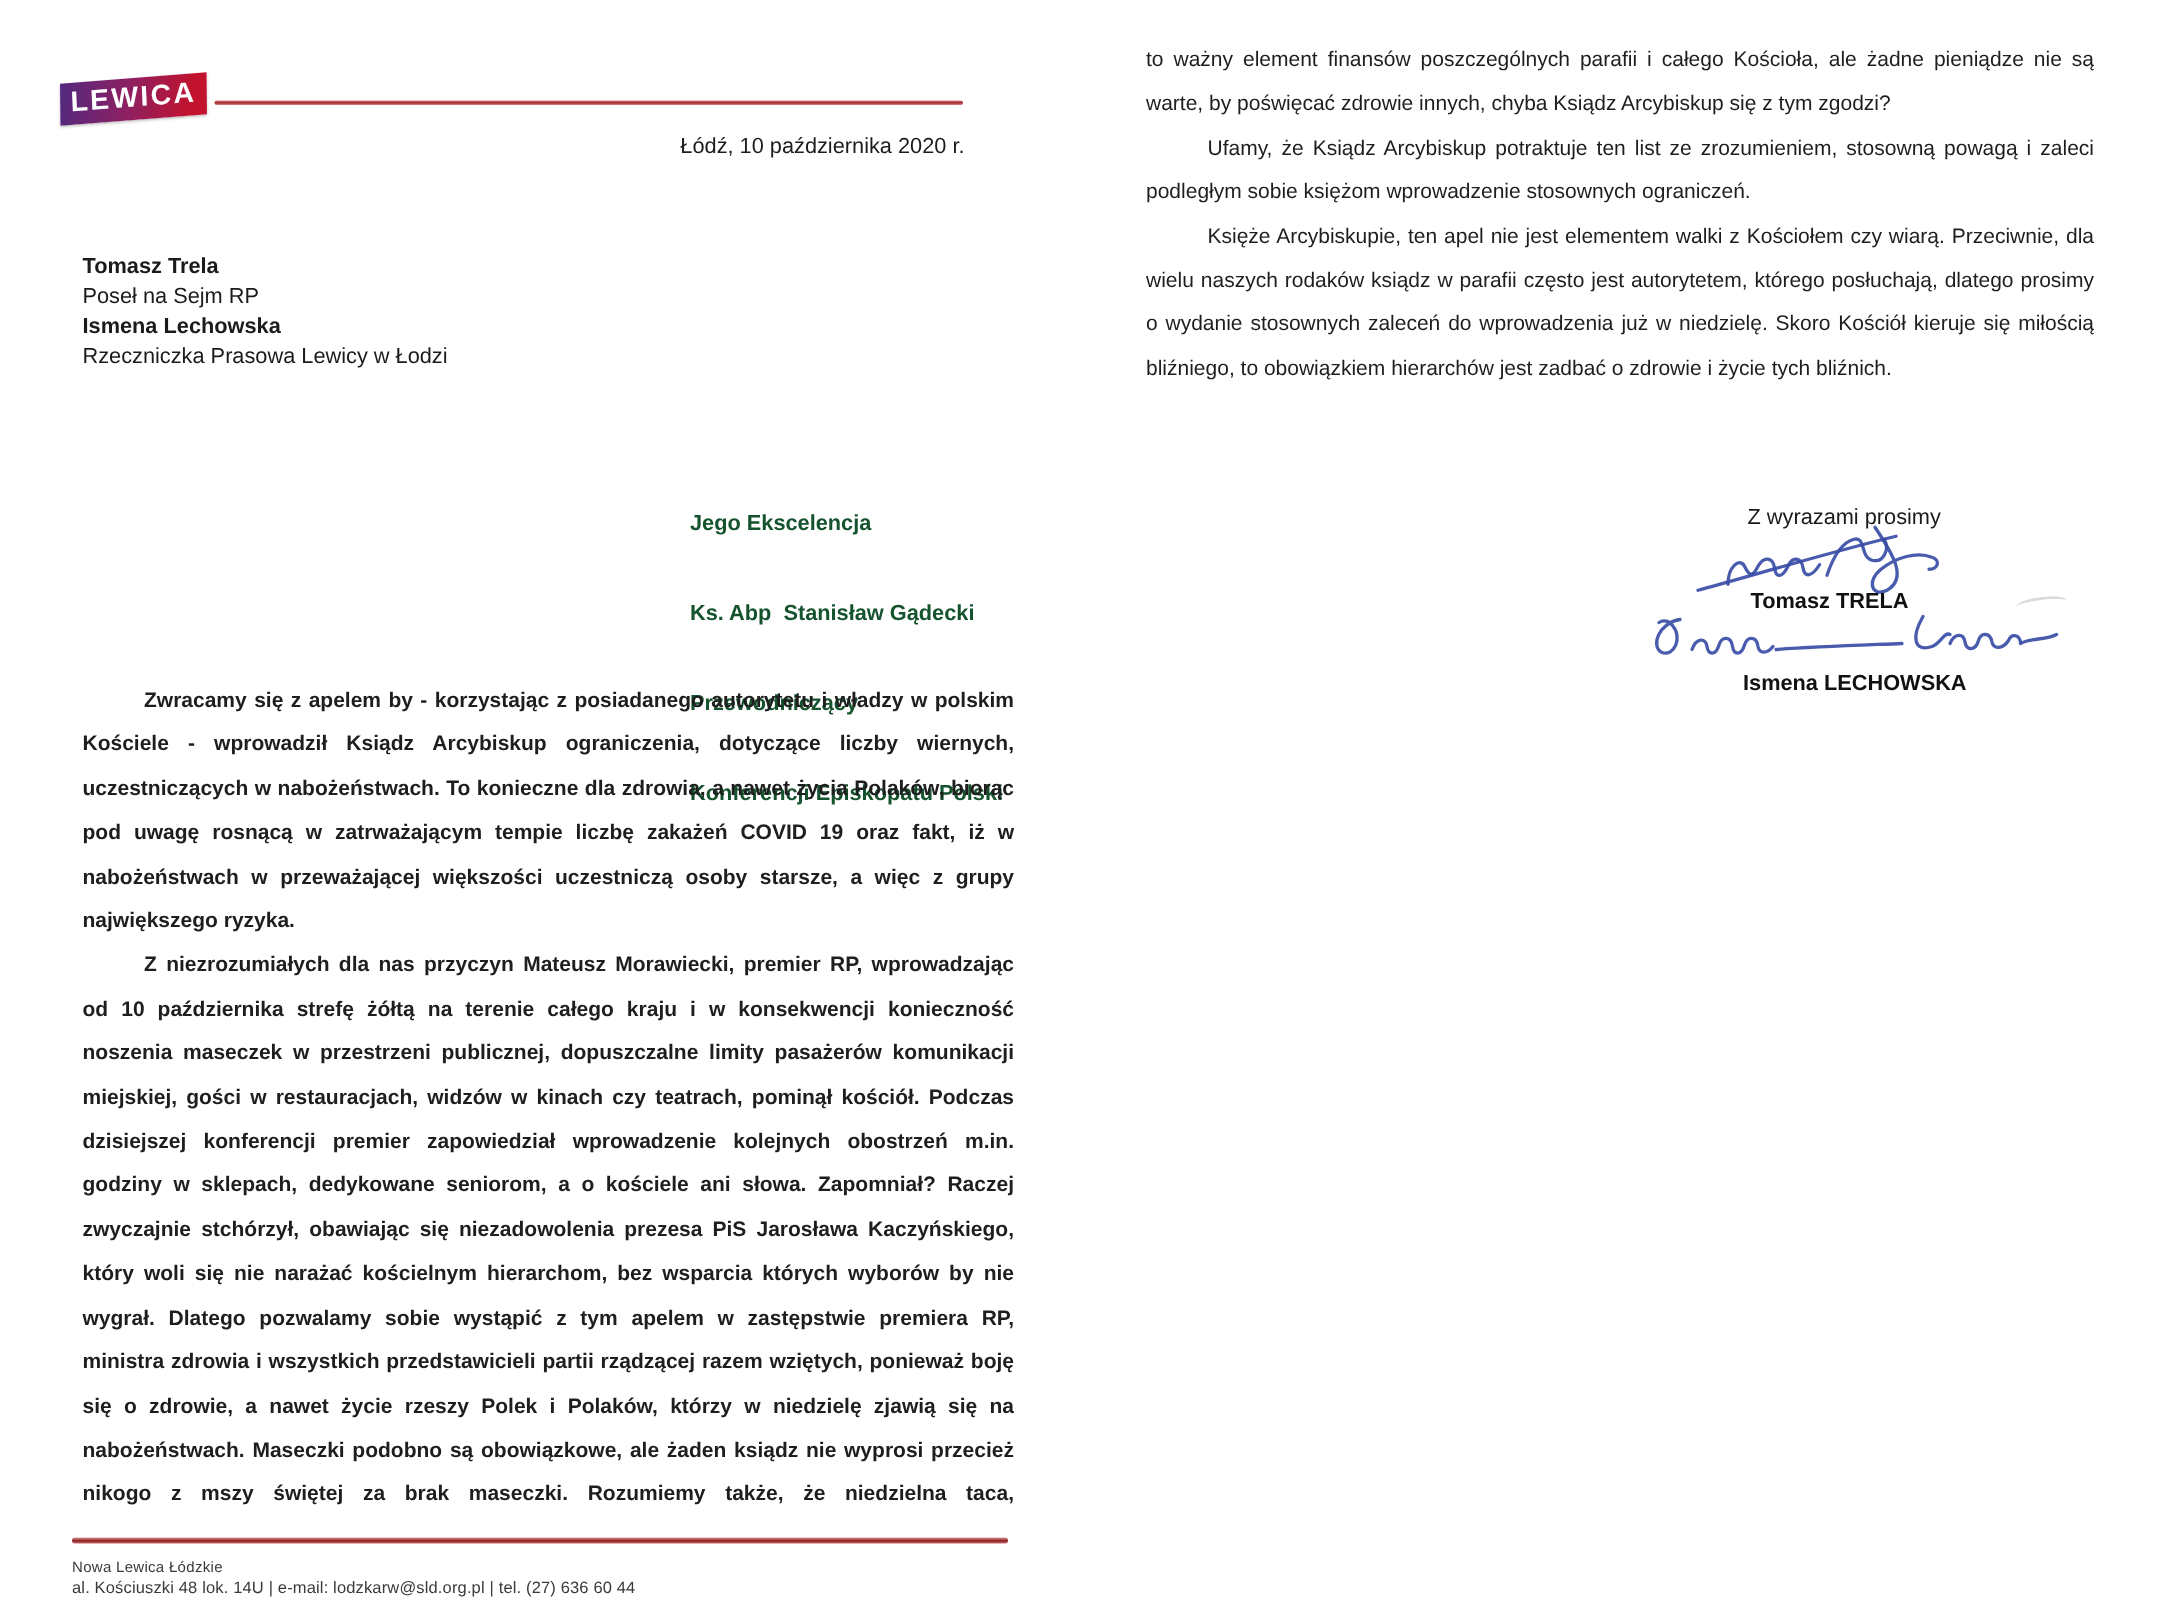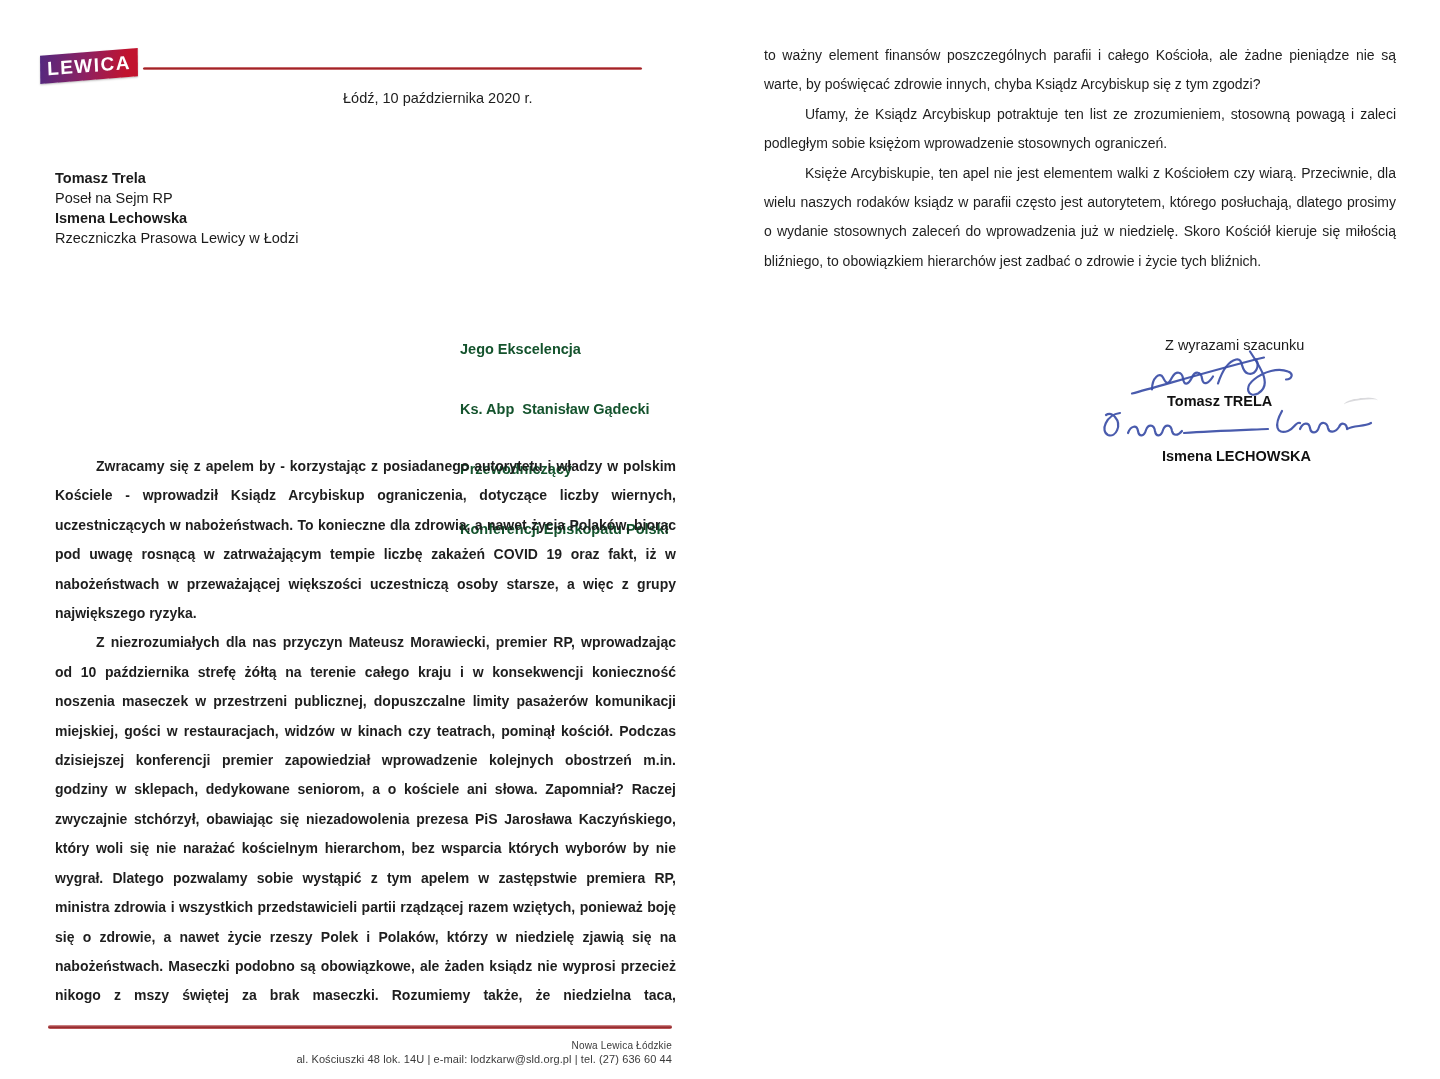--- a/index.html
+++ b/index.html
@@ -29,37 +29,37 @@
   }
 
   .hrule{
     position:absolute;left:143px;top:67px;width:499px;height:3px;
     background:linear-gradient(180deg,#d98a8a 0%,var(--accent-red) 50%,#d98a8a 100%);
     border-radius:2px;
   }
 
   .dateline{
     position:absolute;left:343px;top:90px;width:300px;
-    text-align:left;font-size:14.5px;color:#1d1d1d;
+    text-align:right;font-size:14.5px;color:#1d1d1d;
   }
 
   .sender{position:absolute;left:55px;top:168px;font-size:14.5px;line-height:20px;color:#1b1b1b;}
   .sender .b{font-weight:bold;}
 
   .recipient{position:absolute;left:460px;top:299px;font-size:14.5px;line-height:20px;font-weight:bold;color:#14532d;white-space:pre-wrap;}
 
   
   .body-col{
     position:absolute;font-size:14px;line-height:29.4px;color:#1e1e1e;
     text-align:justify;hyphens:none;
   }
   .body-col p.indent{text-indent:41px;}
   .body-col p.force-last{text-align-last:justify;}
   .p1body{left:55px;top:452px;width:621px;font-weight:bold;}
-  .p2body{left:764px;top:41px;width:632px;}
+  .p2body{left:764px;top:25px;width:632px;}
 
   
   .closing{position:absolute;left:1165px;top:337px;font-size:14.5px;color:#1b1b1b;}
   .sig-name{position:absolute;font-size:14.5px;font-weight:bold;color:#111;}
   .name-trela{left:1167px;top:393px;}
   .name-lechowska{left:1162px;top:448px;}
   .sig-svg{position:absolute;overflow:visible;}
   .sig1{left:1122px;top:344px;width:190px;height:58px;}
   .sig2{left:1094px;top:404px;width:282px;height:44px;}
   .sig-svg path{fill:none;stroke:var(--ink);stroke-width:2.2;stroke-linecap:round;stroke-linejoin:round;opacity:.92;}
@@ -69,21 +69,21 @@
     border-top:2px solid #c7c7cb;border-radius:50%;
     transform:rotate(-7deg);opacity:.65;
   }
 
   
   .frule{
     position:absolute;left:48px;top:1025px;width:624px;height:4px;
     background:linear-gradient(180deg,#dB9a9a 0%,#8e1e22 55%,#c96a6a 100%);
     border-radius:2px;
   }
-  .footer-text{position:absolute;left:48px;width:624px;text-align:right;color:#3a3a3a;}
+  .footer-text{position:absolute;left:48px;width:624px;text-align:left;color:#3a3a3a;}
   .f-org{top:1040px;font-size:10px;letter-spacing:.2px;}
   .f-contact{top:1053px;font-size:11px;letter-spacing:.1px;}
 </style>
 </head>
 <body>
 
 <div class="canvas">
 
   <div class="logo">
     <span>LEWICA</span>
@@ -114,21 +114,21 @@
   <div class="frule"></div>
   <div class="footer-text f-org">Nowa Lewica Łódzkie</div>
   <div class="footer-text f-contact">al. Kościuszki 48 lok. 14U | e-mail: lodzkarw@sld.org.pl | tel. (27) 636 60 44</div>
 
   <div class="body-col p2body">
     <p>to ważny element finansów poszczególnych parafii i całego Kościoła, ale żadne pieniądze nie są warte, by poświęcać zdrowie innych, chyba Ksiądz Arcybiskup się z tym zgodzi?</p>
     <p class="indent">Ufamy, że Ksiądz Arcybiskup potraktuje ten list ze zrozumieniem, stosowną powagą i zaleci podległym sobie księżom wprowadzenie stosownych ograniczeń.</p>
     <p class="indent">Księże Arcybiskupie, ten apel nie jest elementem walki z Kościołem czy wiarą. Przeciwnie, dla wielu naszych rodaków ksiądz w parafii często jest autorytetem, którego posłuchają, dlatego prosimy o wydanie stosownych zaleceń do wprowadzenia już w niedzielę. Skoro Kościół kieruje się miłością bliźniego, to obowiązkiem hierarchów jest zadbać o zdrowie i życie tych bliźnich.</p>
   </div>
 
-  <div class="closing">Z wyrazami szacunku</div>
+  <div class="closing">Z wyrazami prosimy</div>
 
   <svg class="sig-svg sig1" viewBox="0 0 190 55" aria-hidden="true">
     <path d="M10,48 C40,40 100,22 142,12"></path>
     <path d="M30,44 C30,32 38,26 41,32 C44,38 46,40 50,32 C54,25 60,26 61,33 C62,40 66,40 70,32 C73,25 79,26 80,33 C81,40 86,39 91,31"></path>
     <path d="M96,38 C100,26 106,16 114,14 C122,12 118,26 126,28 C134,30 138,20 134,14"></path>
     <path d="M128,6 C140,24 150,40 136,48 C126,53 122,42 132,34 C142,26 156,22 166,26 C172,28 170,34 164,34"></path>
   </svg>
   <div class="sig-name name-trela">Tomasz TRELA</div>
   <div class="smudge"></div>
 

